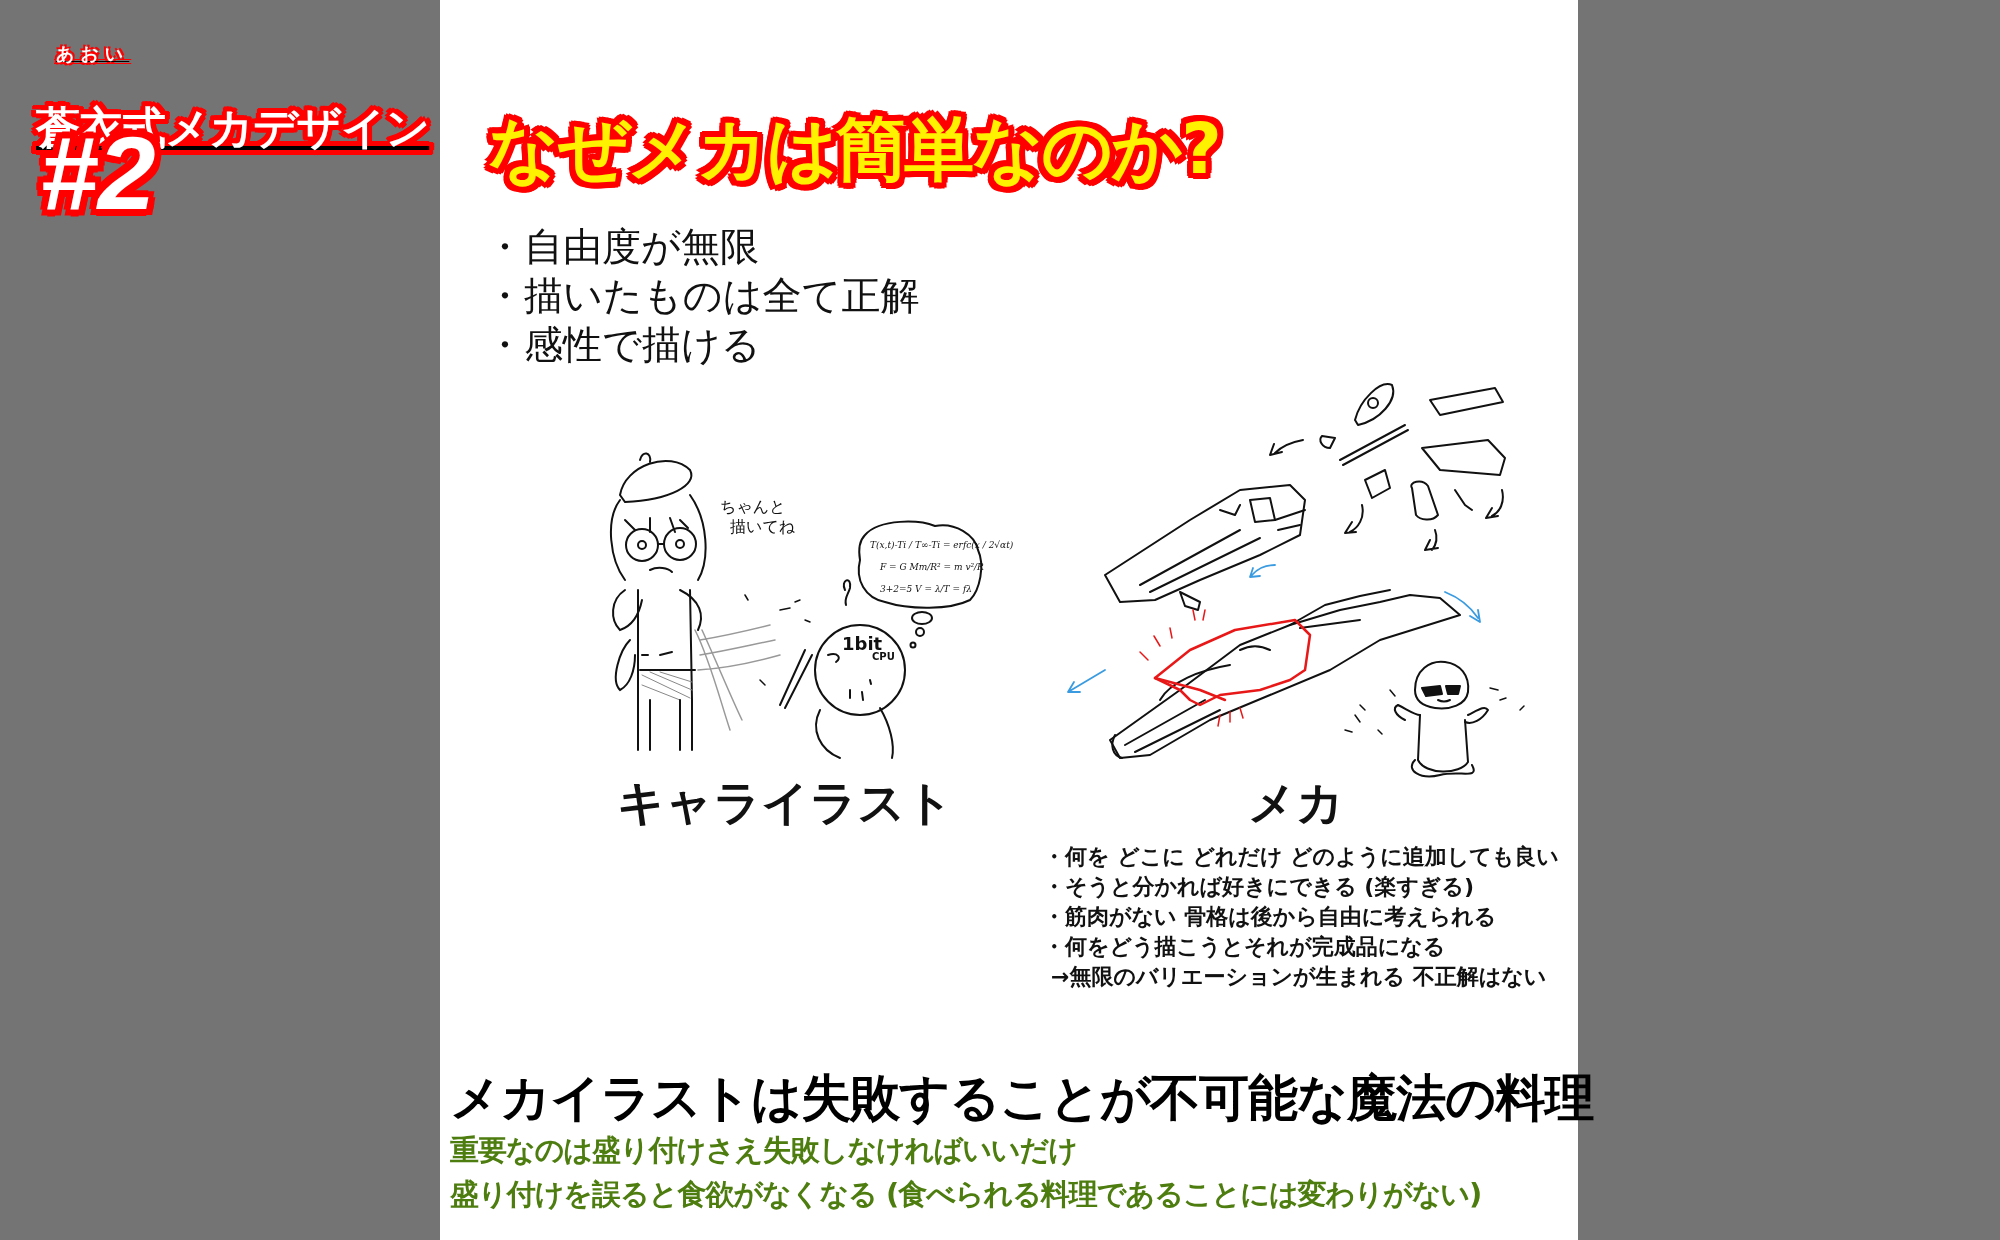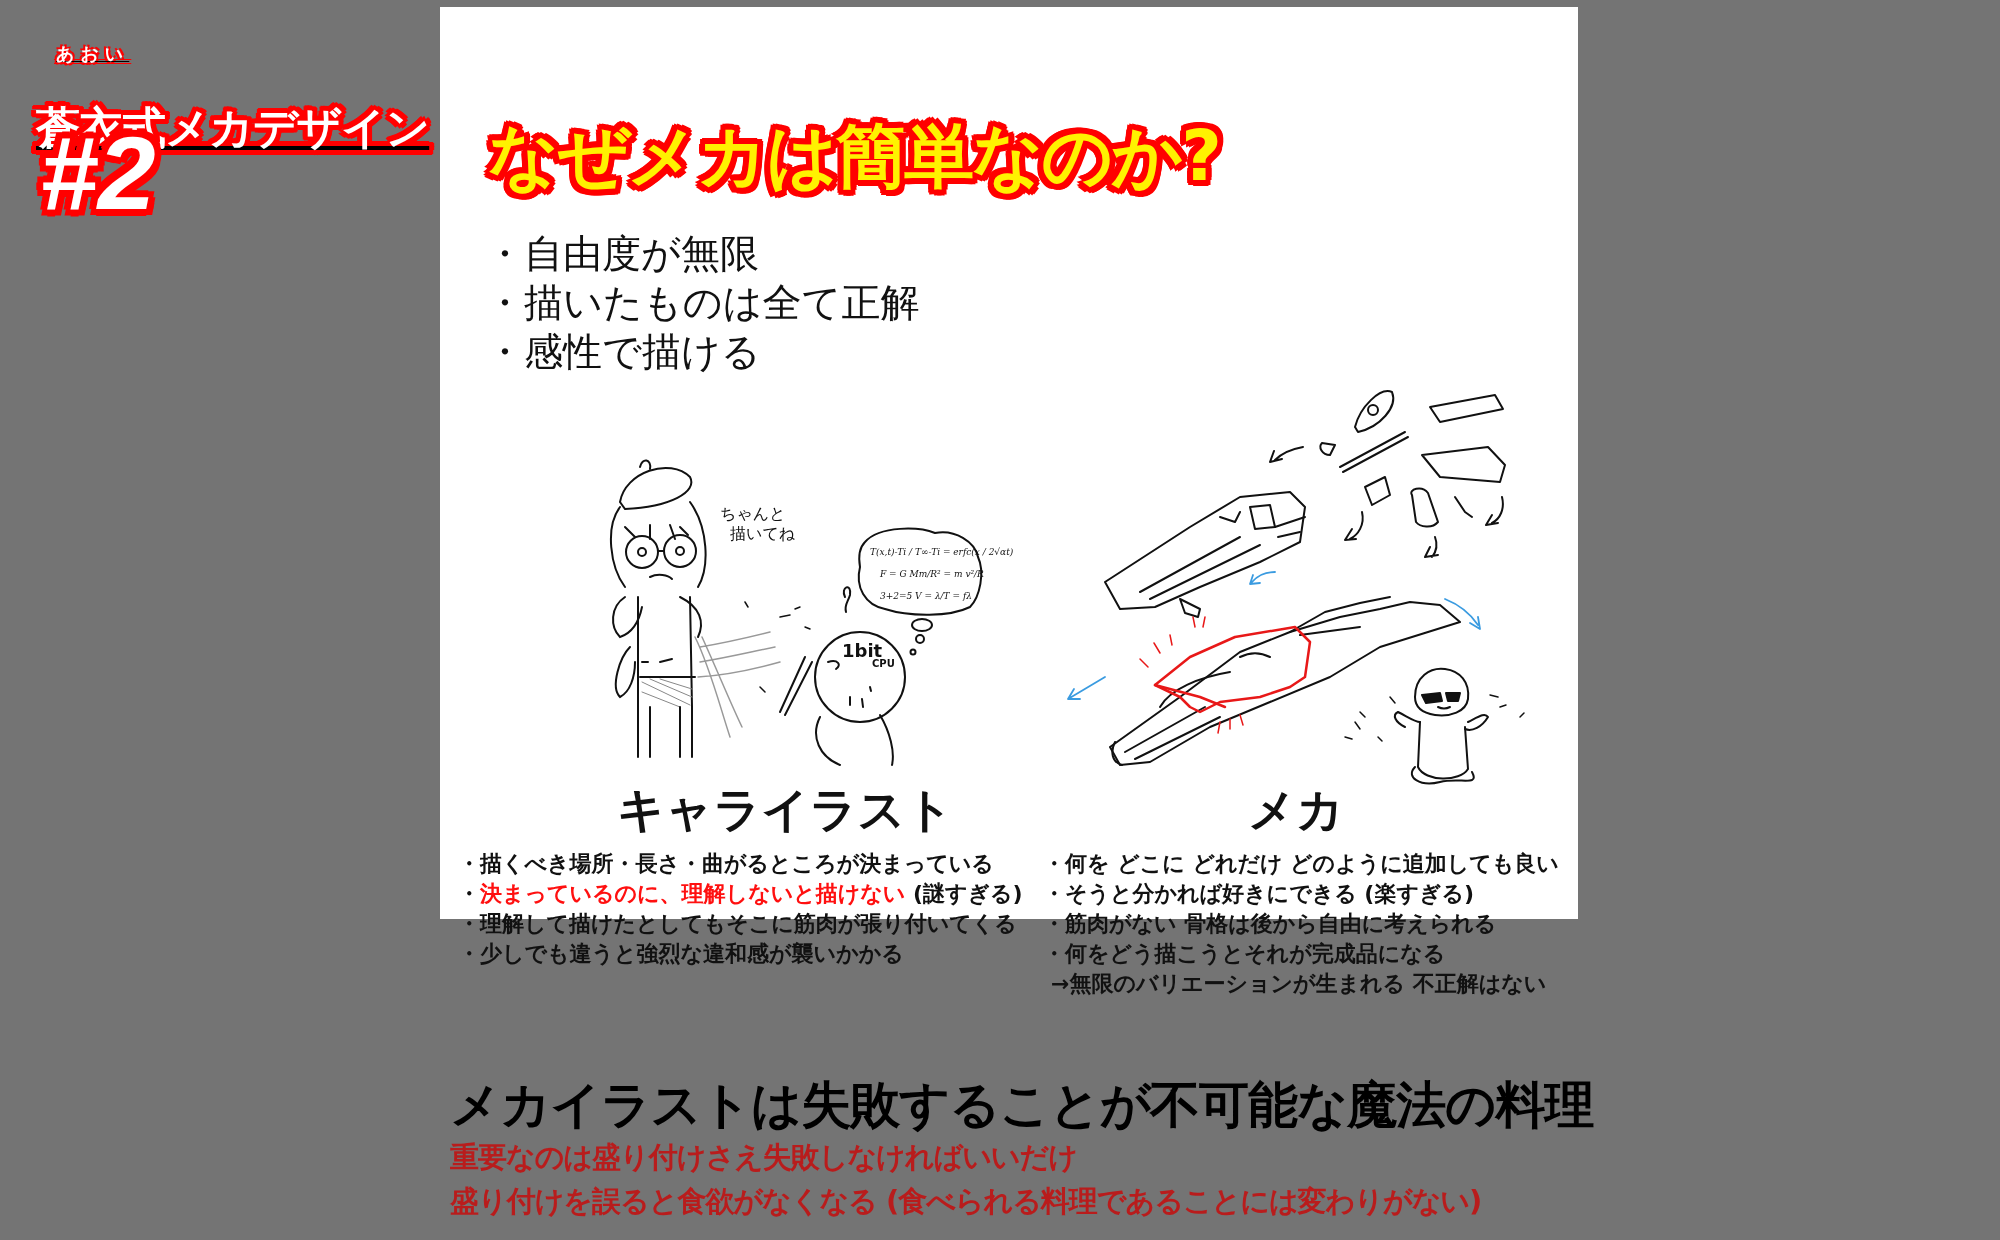--- a/index.html
+++ b/index.html
@@ -17,21 +17,21 @@
   .series-title .ruby-row { font-size: 18px; color: #fff; letter-spacing: 6px; margin-left: 20px; height: 20px; line-height: 20px;
     text-shadow: -2px -2px 0 #f00, 2px -2px 0 #f00, -2px 2px 0 #f00, 2px 2px 0 #f00; }
   .series-title .main { font-size: 44px; letter-spacing: -1px; line-height: 50px; white-space: nowrap; margin-top: 39px; }
   .episode { position: absolute; left: 40px; top: 118px; font-size: 104px; line-height: 110px; font-family: "Liberation Sans", sans-serif; font-weight: bold; font-style: italic;
     color: #fff;
     text-shadow:
       -6px -6px 0 #ff0000, 6px -6px 0 #ff0000, -6px 6px 0 #ff0000, 6px 6px 0 #ff0000,
       0 -7px 0 #ff0000, 0 7px 0 #ff0000, -7px 0 0 #ff0000, 7px 0 0 #ff0000;
   }
 
-  .panel { position: absolute; left: 440px; top: 7px; width: 1138px; height: 912px; background: #ffffff; }
+  .panel { position: absolute; left: 440px; top: 0; width: 1138px; height: 1240px; background: #ffffff; }
 
   .headline { position: absolute; left: 48px; top: 104px; font-size: 70px; line-height: 90px; font-weight: bold; color: #fff200; white-space: nowrap; letter-spacing: -2px;
     text-shadow:
       -5px -5px 0 #ff0000, 5px -5px 0 #ff0000, -5px 5px 0 #ff0000, 5px 5px 0 #ff0000,
       0 -6px 0 #ff0000, 0 6px 0 #ff0000, -6px 0 0 #ff0000, 6px 0 0 #ff0000,
       -3px -6px 0 #ff0000, 3px 6px 0 #ff0000, -6px 3px 0 #ff0000, 6px -3px 0 #ff0000;
   }
 
   .reasons { position: absolute; left: 45px; top: 222px; list-style: none; }
   .reasons li { font-size: 39px; line-height: 49px; font-weight: normal; color: #111; white-space: nowrap; }
@@ -47,21 +47,21 @@
 
   .col-list { position: absolute; list-style: none; }
   .col-list li { font-size: 22px; line-height: 30px; font-weight: bold; color: #111; white-space: nowrap; }
   .col-list li .red { color: #ff1010; }
   .list-chara { left: 18px; top: 842px; }
   .list-mecha { left: 603px; top: 842px; }
   .list-mecha li.arrow-line { padding-left: 8px; }
 
   .conclusion { position: absolute; left: 10px; top: 1068px; }
   .conclusion .big { font-size: 50px; line-height: 60px; font-weight: bold; color: #000; white-space: nowrap; letter-spacing: -1px; }
-  .conclusion .sub { font-size: 29px; line-height: 44px; font-weight: bold; color: #b91c1c; white-space: nowrap; letter-spacing: -1px; }
+  .conclusion .sub { font-size: 29px; line-height: 44px; font-weight: bold; color: #4d7c0f; white-space: nowrap; letter-spacing: -1px; }
 </style>
 </head>
 <body>
 
 <div class="series-title">
   <div class="ruby-row outline-red-white">あおい</div>
   <div class="main outline-red-white">蒼衣式メカデザイン</div>
 </div>
 <div class="episode">#2</div>
 
@@ -181,26 +181,20 @@
     <path d="M360 345 L358 390 C365 405, 400 405, 408 392 L405 350"></path>
     <path d="M355 390 C345 400, 360 410, 380 405 C400 400, 420 410, 412 395"></path>
     <g stroke-width="1.5">
       <path d="M300 335 L305 340 M295 345 L300 352 M285 360 L292 362 M330 320 L335 326 M318 360 L322 364 M430 318 L438 320 M440 330 L446 328 M460 340 L464 336"></path>
     </g>
   </svg>
 
   <div class="col-label label-chara">キャライラスト</div>
   <div class="col-label label-mecha">メカ</div>
 
-  <ul class="col-list list-chara">
-    <li>・<span>描くべき場所・長さ・曲がるところが決まっている</span></li>
-    <li>・<span class="red">決まっているのに、理解しないと描けない</span><span> (謎すぎる)</span></li>
-    <li>・<span>理解して描けたとしてもそこに筋肉が張り付いてくる</span></li>
-    <li>・<span>少しでも違うと強烈な違和感が襲いかかる</span></li>
-  </ul>
 
   <ul class="col-list list-mecha">
     <li>・何を どこに どれだけ どのように追加しても良い</li>
     <li>・そうと分かれば好きにできる (楽すぎる)</li>
     <li>・筋肉がない 骨格は後から自由に考えられる</li>
     <li>・何をどう描こうとそれが完成品になる</li>
     <li class="arrow-line">→無限のバリエーションが生まれる 不正解はない</li>
   </ul>
 
   <div class="conclusion">

